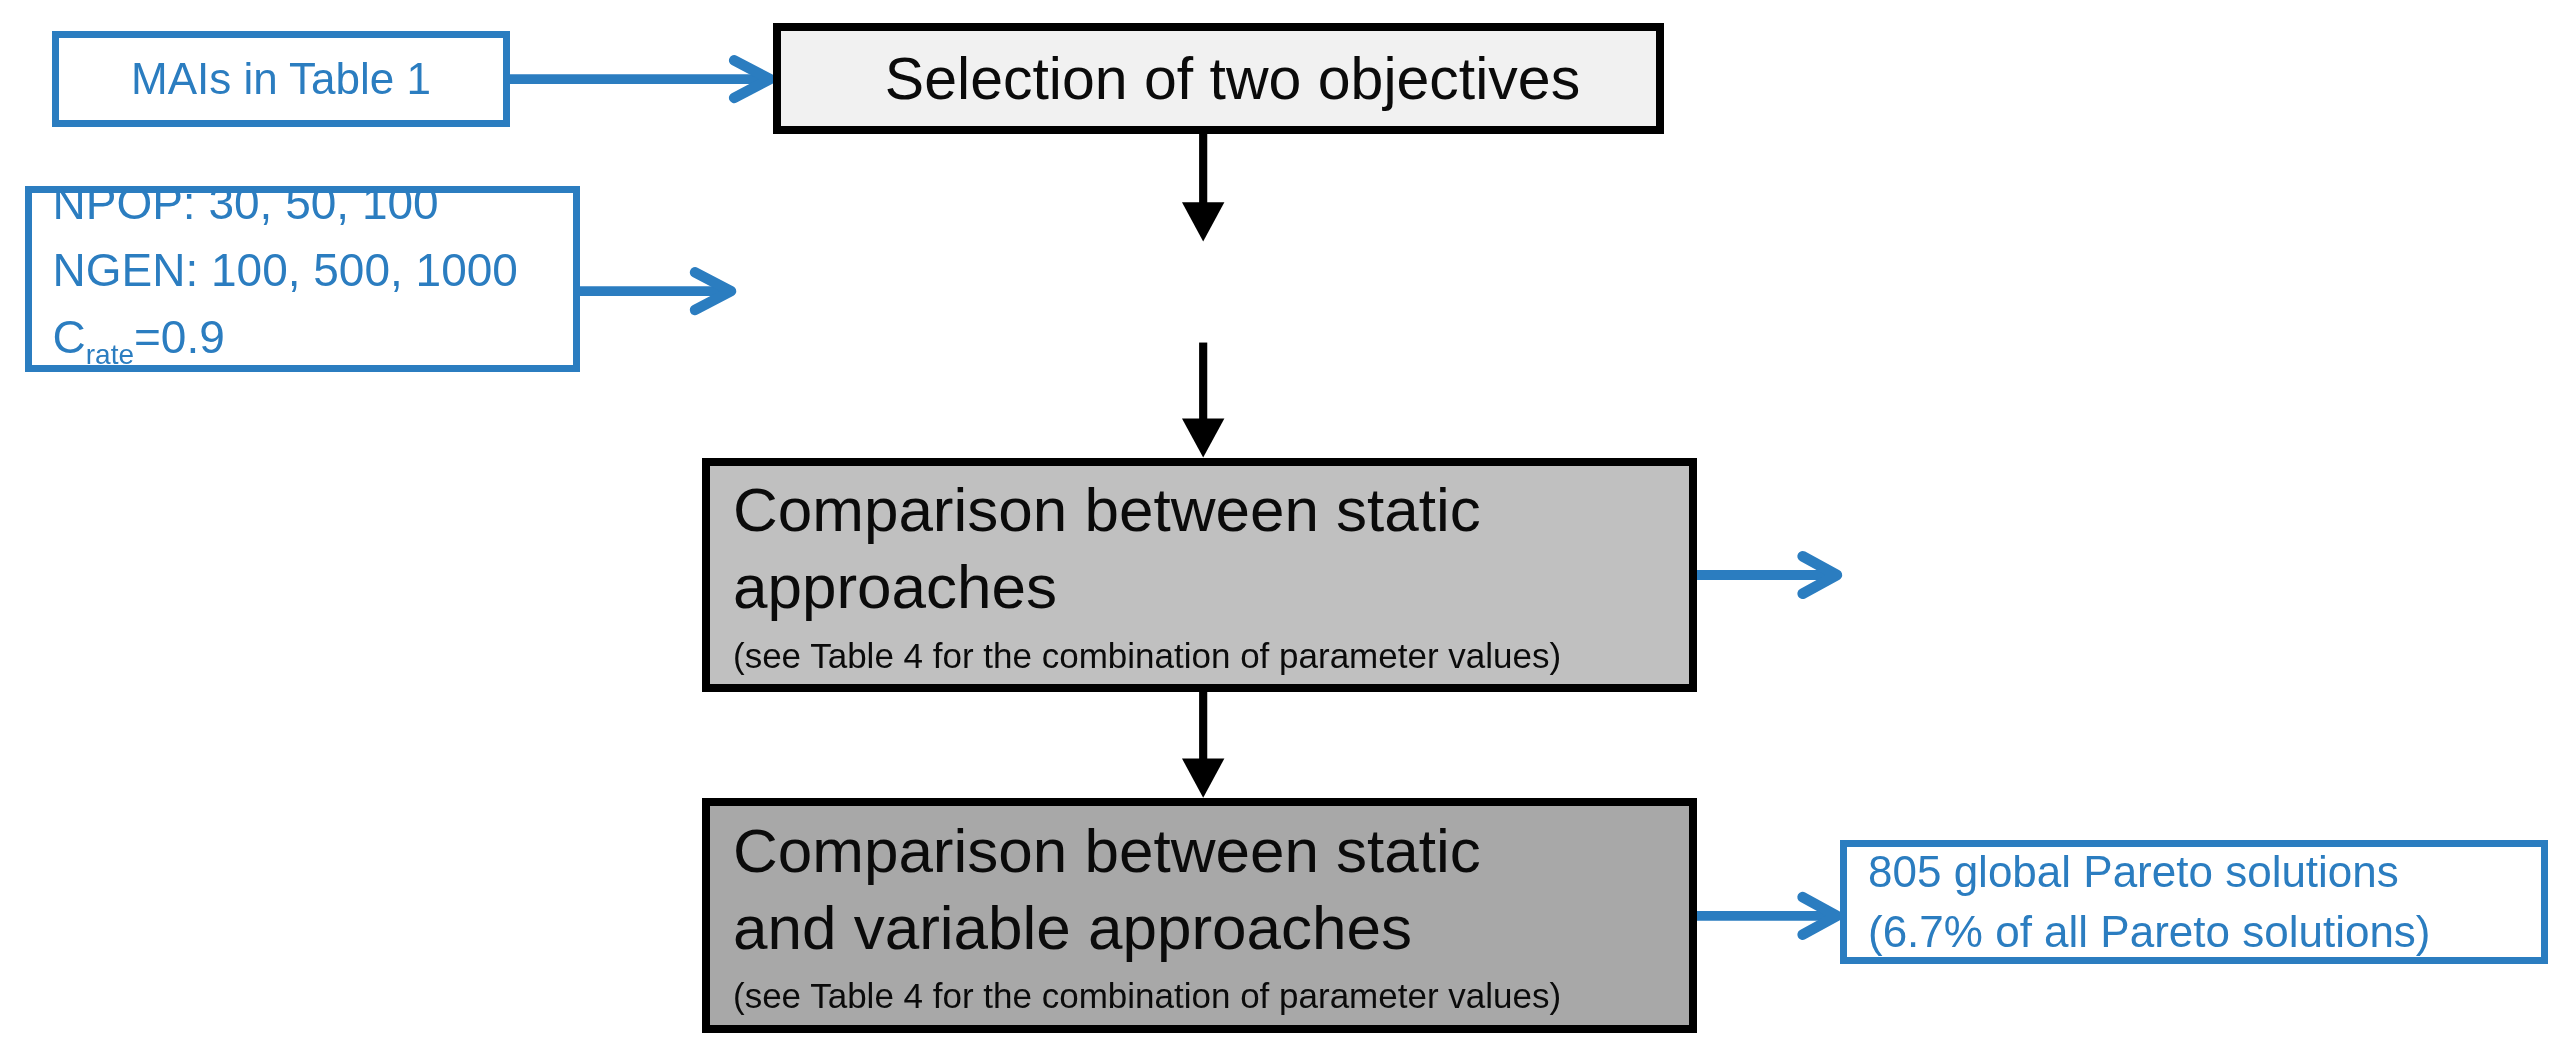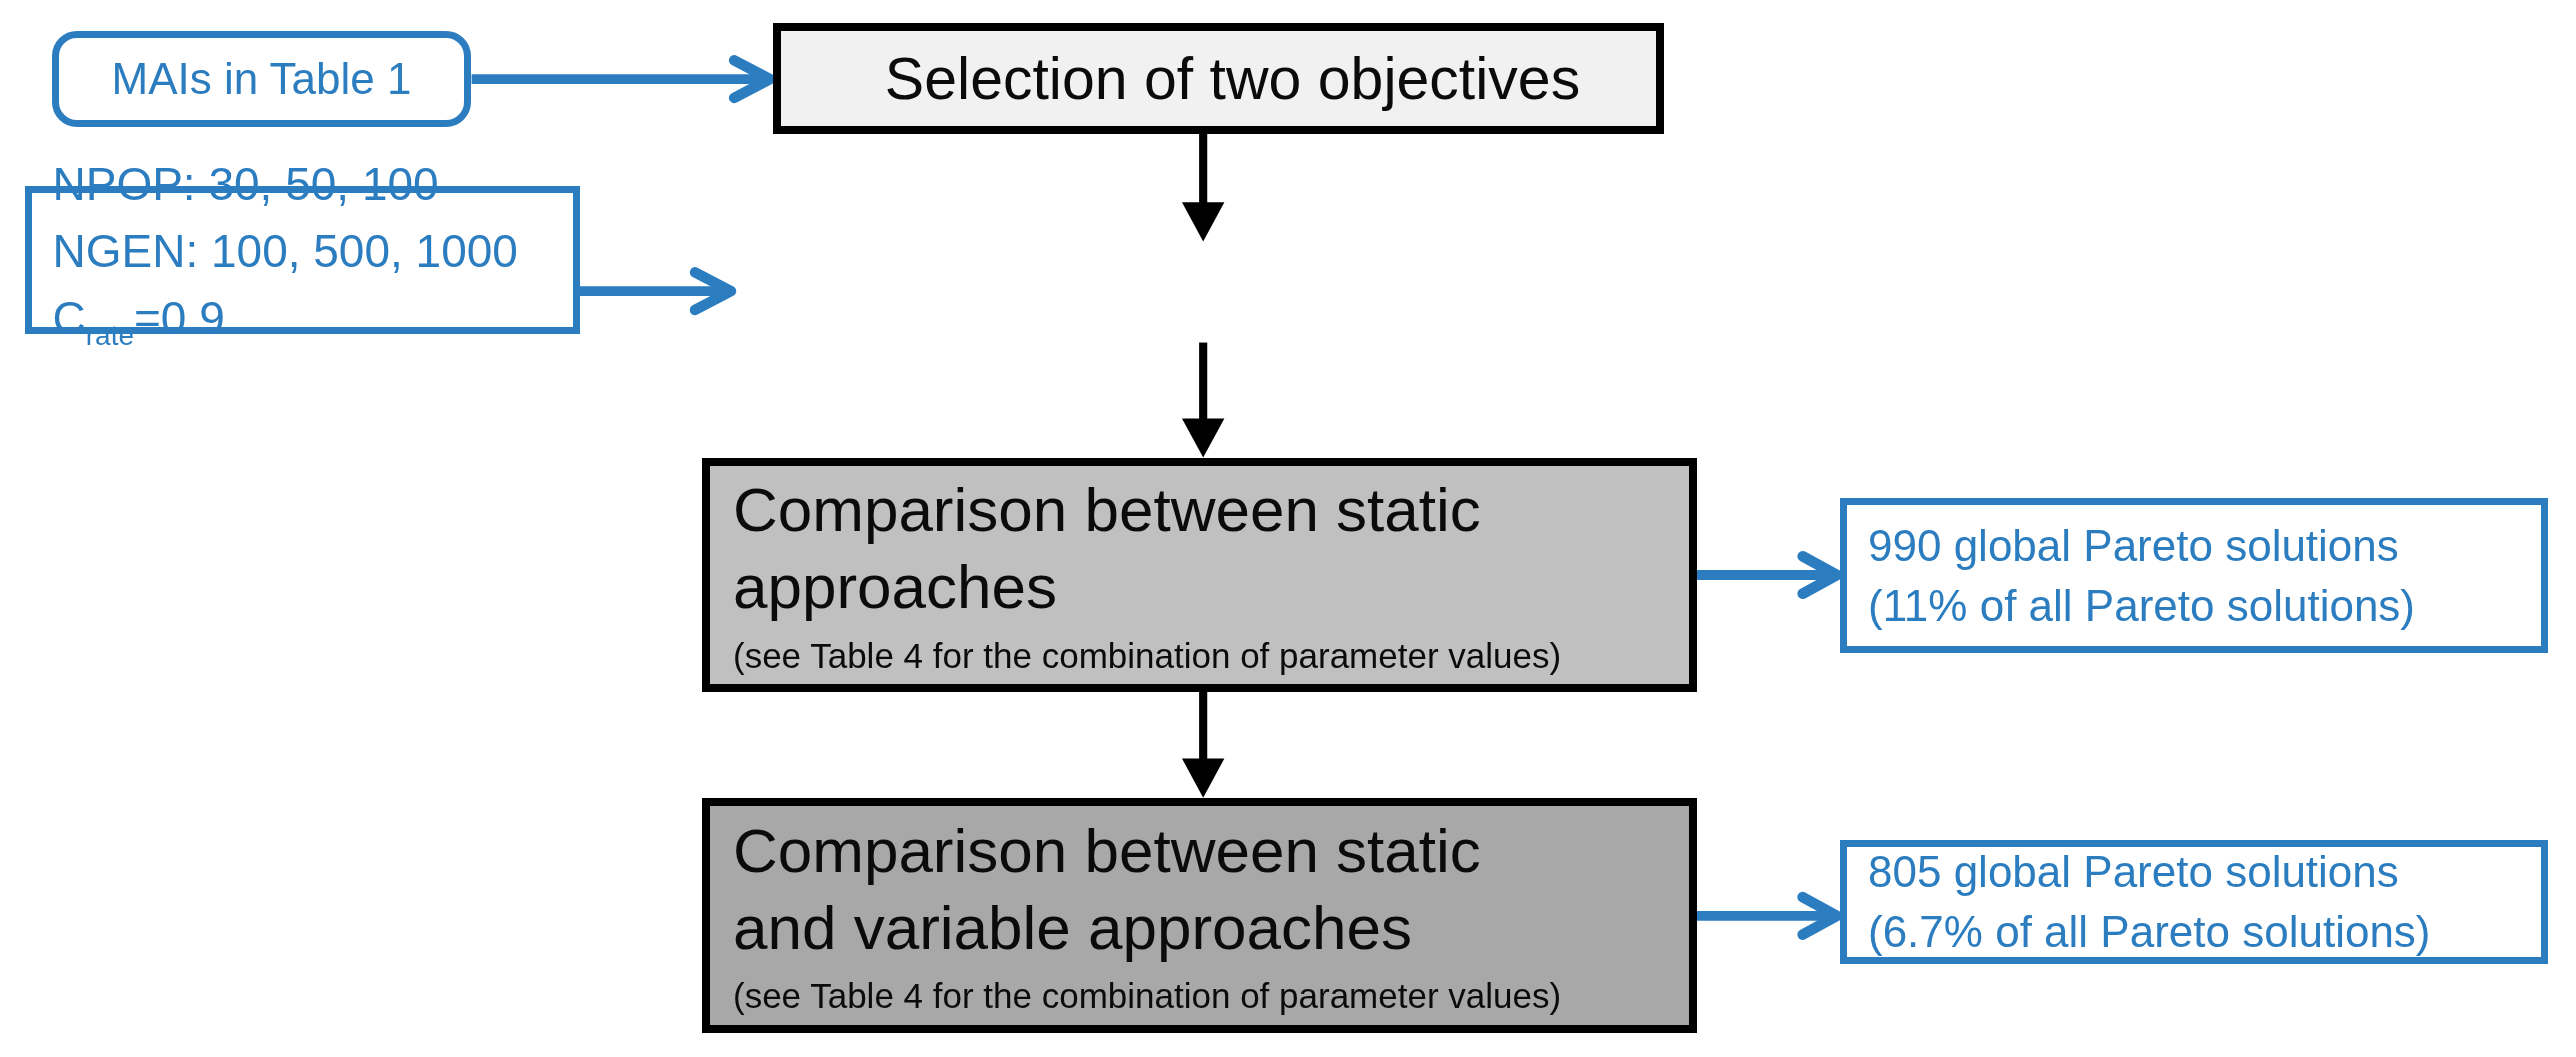--- a/index.html
+++ b/index.html
@@ -21,22 +21,22 @@
   .node{position:absolute;box-sizing:border-box;display:flex;flex-direction:column;}
   .bluebox{
     border:7.3px solid var(--blue); background:var(--box_bg); color:var(--blue);
   }
   .blackbox{
     border:8.2px solid var(--ink); color:#0b0b0b;
   }
   .center-xy{justify-content:center;align-items:center;text-align:center;}
   .center-y{justify-content:center;}
 
-  .node-mais{left:52px;top:31px;width:419px;height:96px;font-size:44px;border-radius:25px;}
-  .node-params{left:24.5px;top:186px;width:555px;height:148px;font-size:46px;line-height:67px;padding-left:21px;}
+  .node-mais{left:52px;top:31px;width:458px;height:96px;font-size:44px;}
+  .node-params{left:24.5px;top:186px;width:555px;height:186px;font-size:46px;line-height:67px;padding-left:21px;}
   .node-step1{left:773px;top:23px;width:891px;height:111px;background:var(--fill_step1);font-size:59px;padding-left:28px;}
   .node-step2{left:733px;top:238px;width:940px;height:104px;background:var(--fill_step2);font-size:59px;}
   .node-step3{left:702px;top:458px;width:995px;height:234px;background:var(--fill_step3);padding-left:23px;padding-right:8.2px;}
   .node-step4{left:702px;top:798px;width:995px;height:235px;background:var(--fill_step4);padding-left:23px;padding-right:8.2px;}
   .node-result1{left:1840px;top:498px;width:708px;height:155px;font-size:44px;line-height:60px;padding-left:21px;}
   .node-result2{left:1840px;top:840px;width:708px;height:124px;font-size:44px;line-height:60px;padding-left:21px;}
 
   .main-line{font-size:62px;line-height:77px;white-space:nowrap;}
   .note-line{font-size:35px;line-height:47px;margin-top:6.5px;white-space:nowrap;}
   .sub{font-size:28px;vertical-align:-11.4px;}
@@ -100,24 +100,20 @@
     <span class="main-line">approaches</span>
     <span class="note-line">(see Table 4 for the combination of parameter values)</span>
   </div>
 
   <div class="node blackbox center-y node-step4">
     <span class="main-line">Comparison between static</span>
     <span class="main-line">and variable approaches</span>
     <span class="note-line">(see Table 4 for the combination of parameter values)</span>
   </div>
 
-  <div class="node bluebox center-y node-result1">
-    <span class="nowrap">990 global Pareto solutions</span>
-    <span class="nowrap">(11% of all Pareto solutions)</span>
-  </div>
 
   <div class="node bluebox center-y node-result2">
     <span class="nowrap">805 global Pareto solutions</span>
     <span class="nowrap">(6.7% of all Pareto solutions)</span>
   </div>
 
 </div>
 
 
 </body></html>

